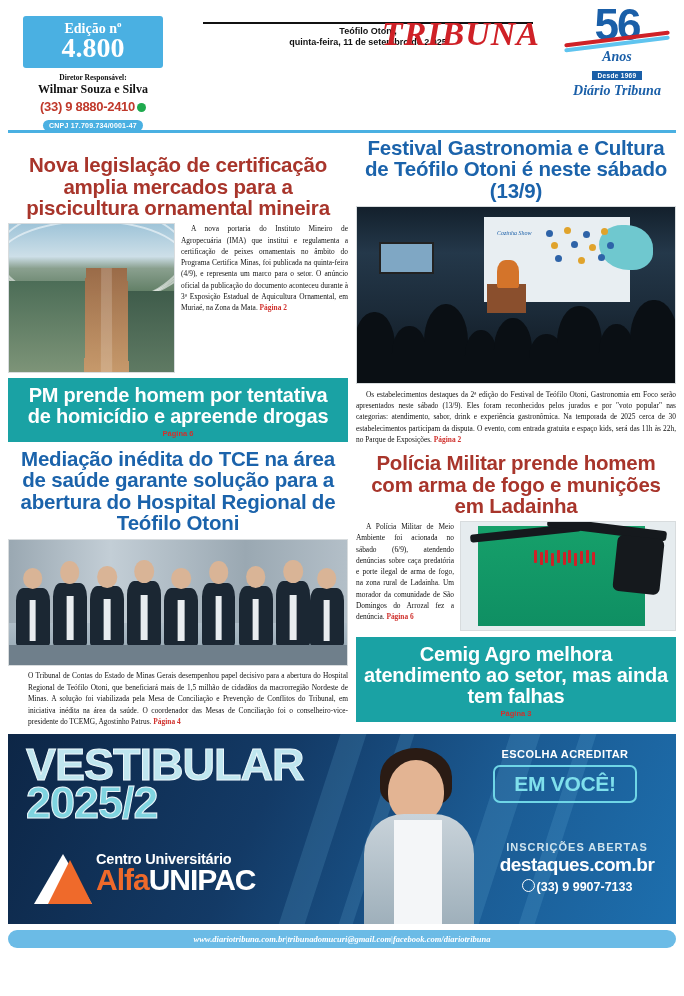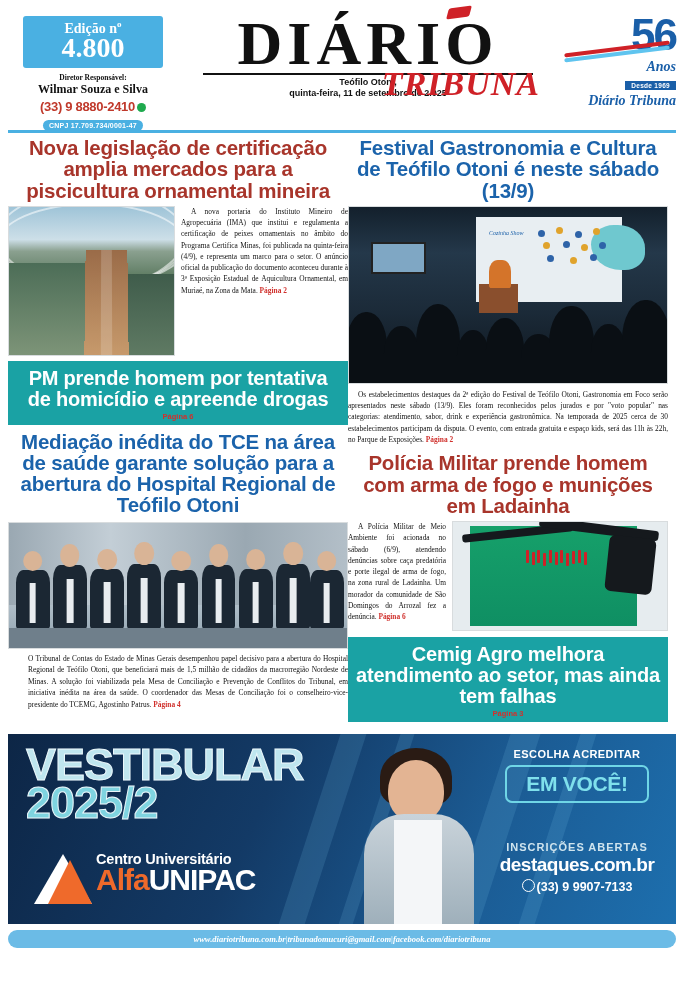--- a/index.html
+++ b/index.html
@@ -19,34 +19,34 @@
   .wa{display:inline-block;width:9px;height:9px;border-radius:50%;background:#1faa4e;vertical-align:middle;margin-left:2px;}
   .cnpj{background:#4ab0e2;color:#fff;border-radius:8px;font-size:7px;font-weight:bold;padding:2px 6px;display:inline-block;margin-top:4px;letter-spacing:.2px;}
 
   .mh-center{flex:1;text-align:center;position:relative;padding-top:18px;}
   .logo-diario{font-family:"Liberation Serif",serif;font-weight:bold;font-size:62px;letter-spacing:5px;line-height:.82;color:#111;position:relative;display:inline-block;}
   .accent{position:absolute;top:-11px;right:28px;width:22px;height:11px;background:#cf2127;transform:skewX(-22deg) rotate(-8deg);border-radius:2px;}
   .logo-rule{height:2px;background:#111;margin:4px auto 2px;width:330px;}
   .city-line{font-size:9px;font-weight:bold;color:#111;line-height:1.25;}
   .logo-tribuna{font-family:"Liberation Serif",serif;font-style:italic;font-weight:bold;font-size:34px;color:#cf2127;line-height:.9;letter-spacing:1px;margin-top:-30px;text-align:right;padding-right:18px;}
 
-  .mh-right{width:118px;padding-top:16px;text-align:right;}
+  .mh-right{width:118px;padding-top:6px;text-align:center;}
   .anos56{font-family:"Liberation Sans",sans-serif;font-weight:bold;font-size:44px;color:#1a5fa8;line-height:.85;letter-spacing:-2px;}
   .swoosh{position:relative;height:14px;margin-top:-6px;}
   .swoosh i{position:absolute;left:6px;right:6px;height:4px;border-radius:3px;display:block;}
   .sw1{top:0;background:#cf2127;transform:rotate(-7deg);}
   .sw2{top:5px;background:#5fc4ef;transform:rotate(-7deg);}
   .anos-word{font-family:"Liberation Serif",serif;font-style:italic;font-weight:bold;font-size:14px;color:#1a5fa8;line-height:1;margin-top:-1px;}
   .desde{background:#1a5fa8;color:#fff;font-size:6.5px;font-weight:bold;display:inline-block;padding:1px 6px;letter-spacing:.3px;}
   .dt-word{font-family:"Liberation Serif",serif;font-style:italic;font-weight:bold;font-size:14px;color:#1a5fa8;margin-top:1px;}
 
   .blue-rule{height:3px;background:#4ab0e2;margin:2px 0 4px;}
 
   
-  .cols{display:flex;}
+  .cols{display:flex;gap:8px;align-items:flex-end;}
   .col-left{width:340px;}
   .col-right{width:320px;}
 
   .hl{font-weight:bold;text-align:center;line-height:1.04;letter-spacing:-.2px;}
   .hl-red{color:#a8352b;font-size:20.5px;}
   .hl-blue{color:#1b63ab;font-size:20.5px;}
   .hl-white{color:#fff;font-size:20px;}
 
   .band-teal{background:#1aa2a4;padding:7px 8px 3px;margin:5px 0 6px;}
   .band-pg{color:#d0312d;font-size:7.5px;font-weight:bold;text-align:center;padding:2px 0 1px;}
@@ -118,21 +118,21 @@
   .uni-alfa{color:#ef6a2b;}
   .uni-pac{color:#fff;}
   .tri{position:absolute;left:26px;top:118px;width:58px;height:52px;}
   .tri .t1{position:absolute;left:0;bottom:0;width:0;height:0;border-left:29px solid transparent;border-right:29px solid transparent;border-bottom:50px solid #fff;}
   .tri .t2{position:absolute;left:14px;bottom:0;width:0;height:0;border-left:22px solid transparent;border-right:22px solid transparent;border-bottom:44px solid #ef6a2b;}
   .ad-person{position:absolute;left:346px;top:0;bottom:0;width:150px;}
   .ad-person .head{position:absolute;left:34px;top:26px;width:56px;height:62px;background:#e3b493;border-radius:50% 50% 45% 45%;}
   .ad-person .hair{position:absolute;left:26px;top:14px;width:72px;height:58px;background:#2a1b14;border-radius:50% 50% 30% 30%;}
   .ad-person .body{position:absolute;left:10px;top:80px;width:110px;bottom:0;background:linear-gradient(#c9d3da,#9fb0bb);border-radius:40px 40px 0 0;}
   .ad-person .shirt{position:absolute;left:40px;top:86px;width:48px;bottom:0;background:#f4f6f8;}
-  .ad-right{position:absolute;right:14px;top:14px;width:170px;text-align:center;}
+  .ad-right{position:absolute;right:26px;top:14px;width:170px;text-align:center;}
   .escolha{font-family:"Liberation Sans",sans-serif;font-weight:bold;color:#fff;font-size:11px;letter-spacing:.4px;}
   .emvoce{margin:5px auto 0;border:2px solid #6fd6e6;border-radius:7px;padding:5px 0;color:#7fe0ec;font-weight:bold;font-size:21px;letter-spacing:-.3px;width:140px;}
   .insc{position:absolute;right:14px;bottom:30px;width:170px;text-align:center;}
   .insc-lbl{color:#cfe4ee;font-size:11px;font-weight:bold;letter-spacing:1px;}
   .insc-site{color:#fff;font-size:19px;font-weight:bold;letter-spacing:-.5px;margin-top:1px;}
   .insc-fone{color:#fff;font-size:12.5px;font-weight:bold;margin-top:3px;}
   .insc-fone .wa2{display:inline-block;width:11px;height:11px;border-radius:50%;border:1.5px solid #fff;vertical-align:-1px;margin-right:2px;}
 
   .footer{margin-top:6px;background:#6bbbe6;border-radius:10px;height:18px;display:flex;align-items:center;justify-content:center;}
   .footer span{font-family:"Liberation Serif",serif;font-style:italic;font-weight:bold;color:#fff;font-size:8.5px;}
@@ -150,21 +150,20 @@
         <div class="edicao-label"><span>Edição n</span><sup>o</sup></div>
         <div class="edicao-num">4.800</div>
       </div>
       <div class="diretor-label">Diretor Responsável:</div>
       <div class="diretor-name">Wilmar Souza e Silva</div>
       <div class="fone"><span>(33) 9 8880-2410</span><span class="wa"></span></div>
       <div class="cnpj">CNPJ 17.709.734/0001-47</div>
     </div>
 
     <div class="mh-center">
-      <div class="logo-diario"><span>DIÁRIO</span><span class="accent"></span></div>
       <div class="logo-rule"></div>
       <div class="city-line">Teófilo Otoni,</div>
       <div class="city-line">quinta-feira, 11 de setembro de 2.025</div>
       <div class="logo-tribuna">TRIBUNA</div>
     </div>
 
     <div class="mh-right">
       <div class="anos56">56</div>
       <div class="swoosh">
           <i class="sw1"></i>

